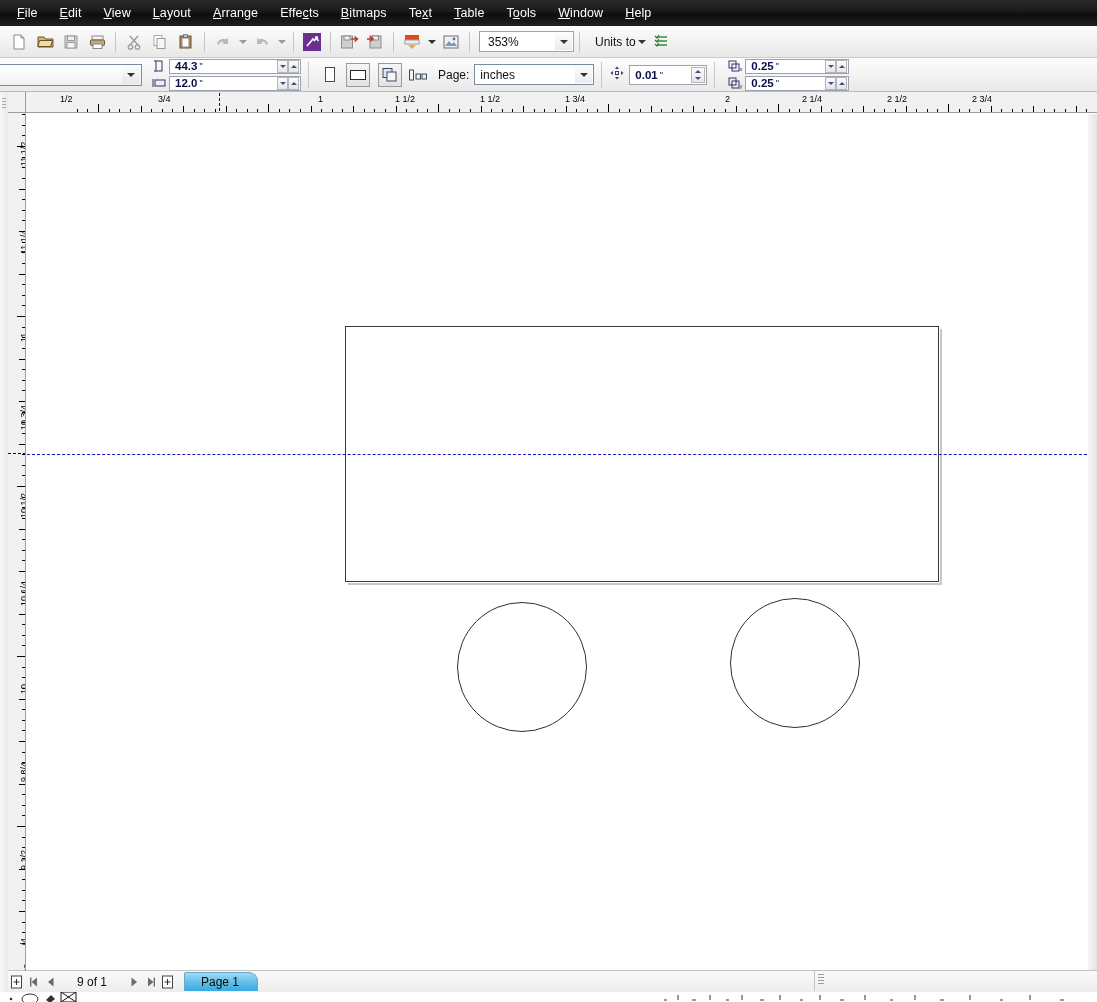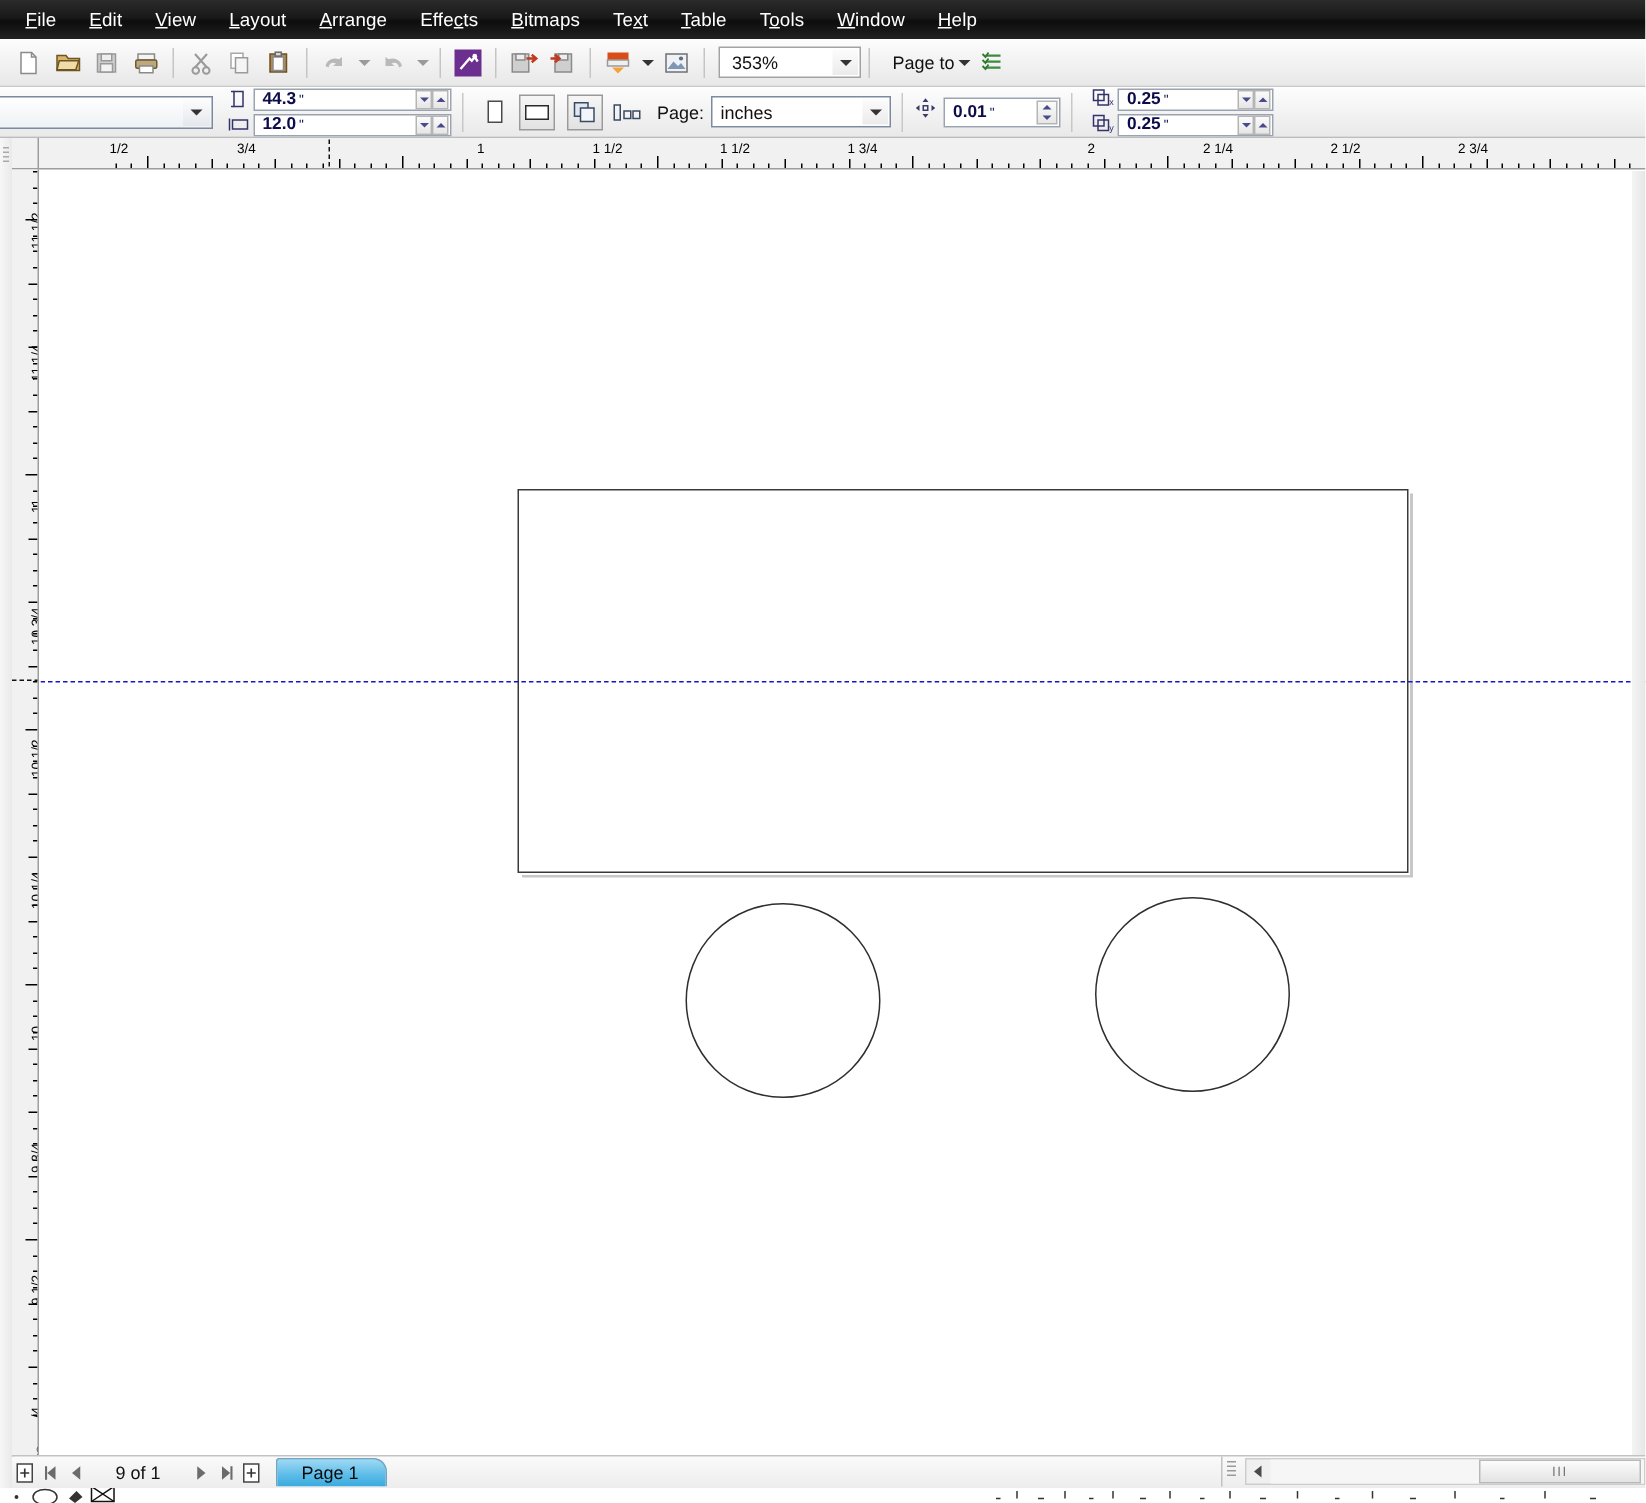--- a/index.html
+++ b/index.html
@@ -376,21 +376,21 @@
     <div class="zoom-combo">
       <span class="val">353%</span>
       <span class="combo-btn">
           <span class="caret-dn"></span>
         </span>
     </div>
 
     <div class="tb-sep"></div>
 
     <div class="snapto">
-      <span>Page to</span>
+      <span>Units to</span>
       <span class="tb-arrow">
           <span class="caret-dn"></span>
         </span>
     </div>
     <div class="tb-btn">
       <svg width="18" height="18" viewBox="0 0 18 18">
         <path d="M4 4h10M4 8h10M4 12h10" stroke="#3f8a3f" stroke-width="1.5"></path>
         <path d="M2 3l2 2 2-3M2 7l2 2 2-3M2 11l2 2 2-3" stroke="#2f7a2f" stroke-width="1.2" fill="none"></path>
       </svg>
     </div>
@@ -656,21 +656,21 @@
       <div class="tick" style="left: 975.1px; bottom: 0px; width: 1px; height: 3px;"></div>
       <div class="tick" style="left: 985.8px; bottom: 0px; width: 1px; height: 3px;"></div>
       <div class="tick" style="left: 996.4px; bottom: 0px; width: 1px; height: 3px;"></div>
       <div class="tick" style="left: 1007px; bottom: 0px; width: 1px; height: 6px;"></div>
       <div class="tick" style="left: 1017.6px; bottom: 0px; width: 1px; height: 3px;"></div>
       <div class="tick" style="left: 1028.3px; bottom: 0px; width: 1px; height: 3px;"></div>
       <div class="tick" style="left: 1038.9px; bottom: 0px; width: 1px; height: 3px;"></div>
       <div class="tick" style="left: 1049.5px; bottom: 0px; width: 1px; height: 6px;"></div>
       <div class="tick" style="left: 1060.1px; bottom: 0px; width: 1px; height: 3px;"></div>
       <div class="tick" style="left: 1070.8px; bottom: 0px; width: 1px; height: 3px;"></div>
-      <span class="rlabel" style="left: 47px; top: 2px;">1/2</span>
+      <span class="rlabel" style="left: 34px; top: 2px;">1/2</span>
       <span class="rlabel" style="left: 132px; top: 2px;">3/4</span>
       <span class="rlabel" style="left: 292px; top: 2px;">1</span>
       <span class="rlabel" style="left: 369px; top: 2px;">1 1/2</span>
       <span class="rlabel" style="left: 454px; top: 2px;">1 1/2</span>
       <span class="rlabel" style="left: 539px; top: 2px;">1 3/4</span>
       <span class="rlabel" style="left: 699px; top: 2px;">2</span>
       <span class="rlabel" style="left: 776px; top: 2px;">2 1/4</span>
       <span class="rlabel" style="left: 861px; top: 2px;">2 1/2</span>
       <span class="rlabel" style="left: 946px; top: 2px;">2 3/4</span>
       <div class="tick" style="left: 193px; top: 1px; width: 0px; height: 18px; border-left: 1px dashed rgb(17, 17, 17); background: transparent;"></div>
@@ -826,32 +826,20 @@
   </div>
 
   <div class="sb-divider"></div>
   <div class="grip">
       <div></div>
       <div></div>
       <div></div>
       <div></div>
     </div>
 
-  <div class="hscroll">
-    <div class="hs-arrow">
-      <svg width="10" height="10" viewBox="0 0 10 10">
-          <path d="M7 1v8L2 5z" fill="#4a4a4a"></path>
-        </svg>
-    </div>
-    <div class="hs-track">
-      <div class="hs-thumb">
-        <span>III</span>
-      </div>
-    </div>
-  </div>
 
   <div class="bottom-strip">
     <span class="bs-ico" style="left:6px;">
       <svg width="10" height="12" viewBox="0 0 10 12">
           <circle cx="5" cy="8" r="1.3" fill="#333"></circle>
         </svg>
     </span>
     <span class="bs-ico" style="left:20px;">
       <svg width="20" height="13" viewBox="0 0 20 13">
           <ellipse cx="10" cy="9" rx="8" ry="5" fill="none" stroke="#333"></ellipse>

